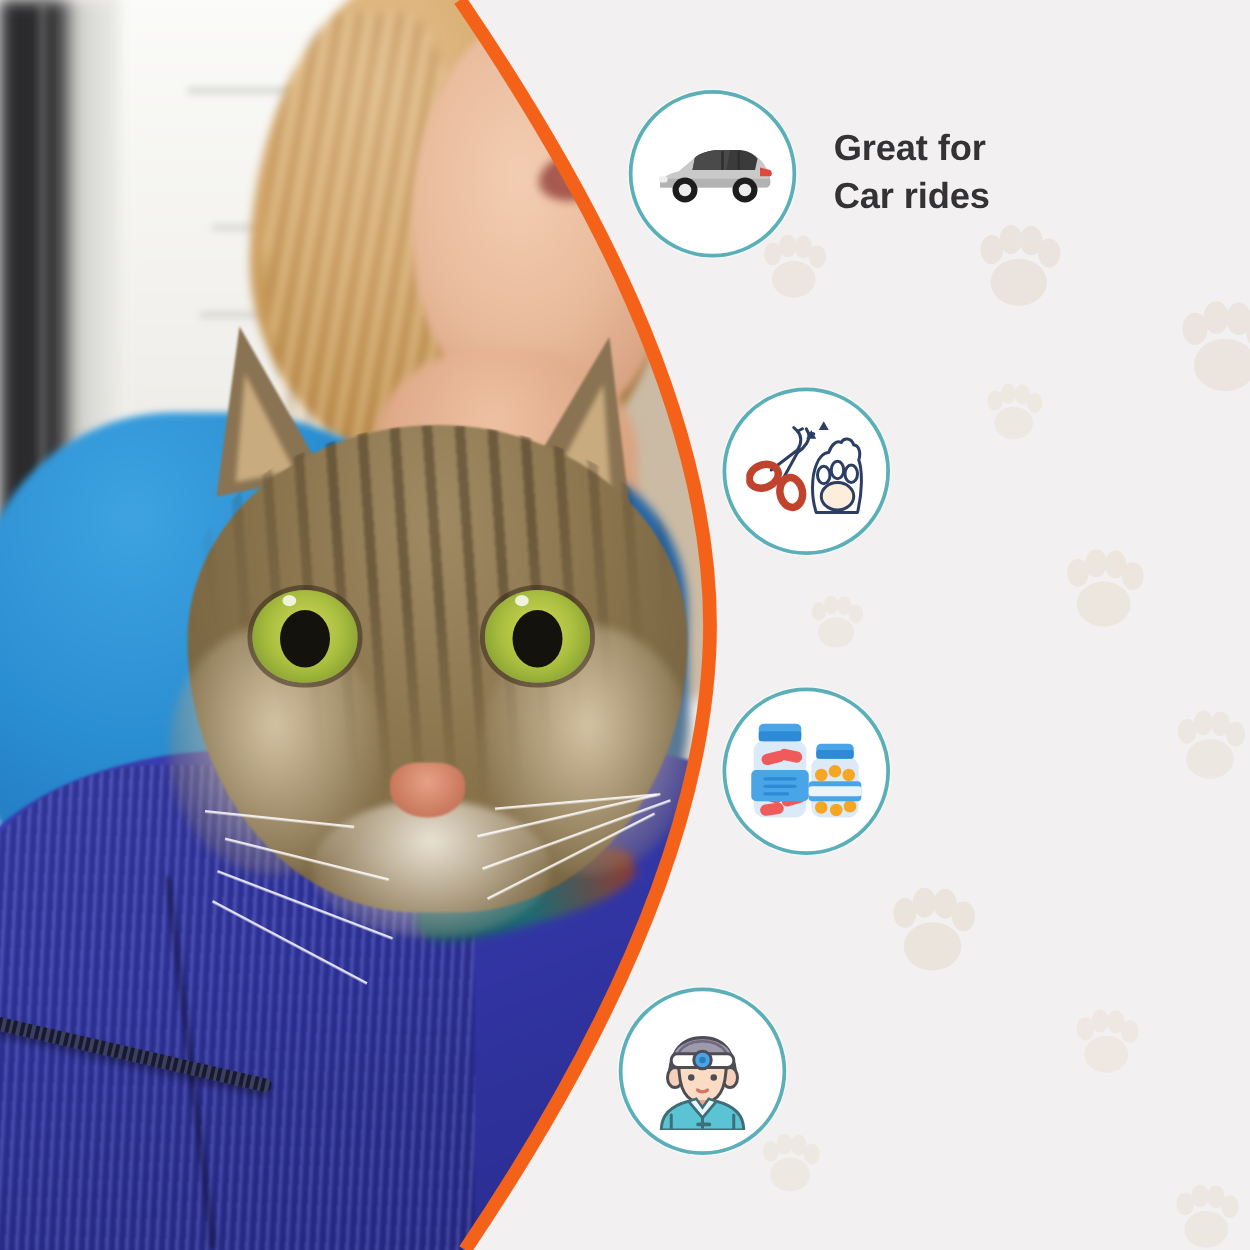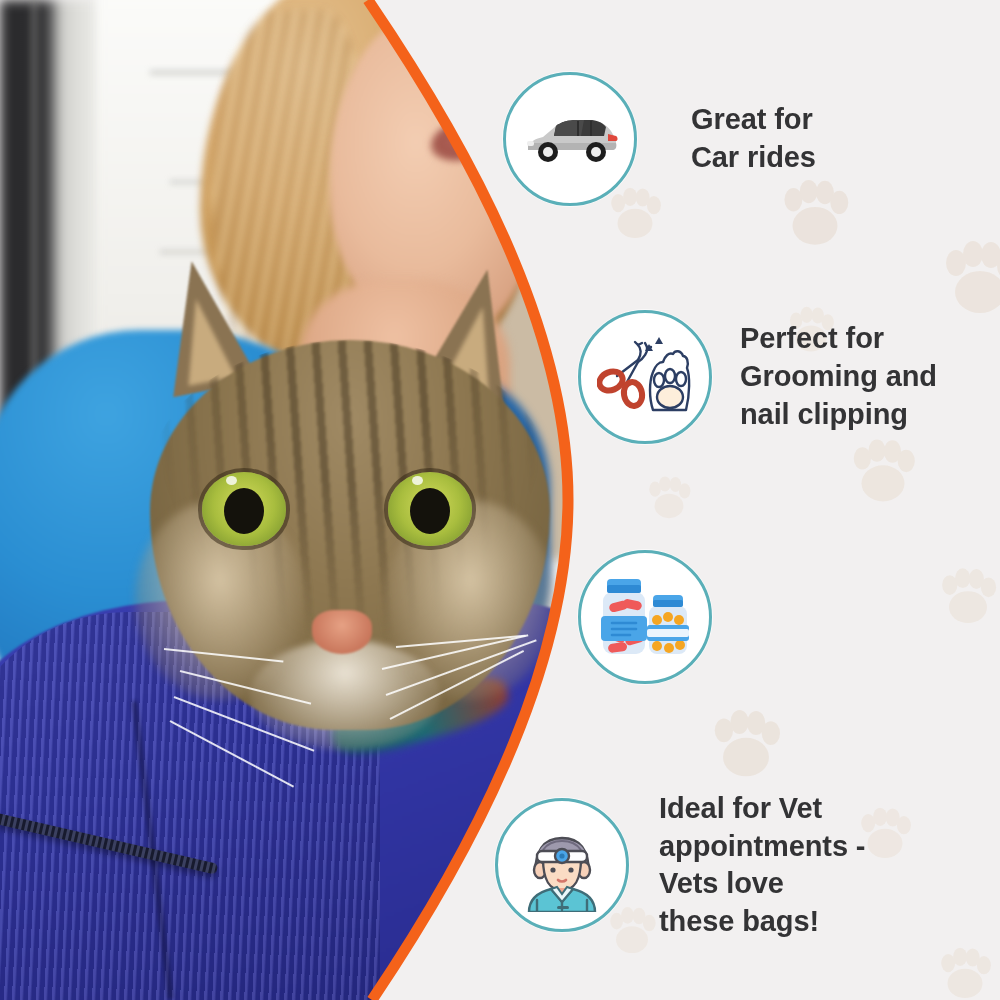--- a/index.html
+++ b/index.html
@@ -329,21 +329,21 @@
   }
   .icon-circle svg { display: block; }
   .feature-text {
     color: #333335;
     font-weight: bold;
     font-size: 29px;
     line-height: 1.3;
     letter-spacing: -.1px;
     white-space: pre-line;
   }
-  .f1 { left: 503px; top: 72px; gap: 24px; }
+  .f1 { left: 503px; top: 72px; }
   .f1 .feature-text { margin-left: 30px; }
   .f2 { left: 578px; top: 310px; }
   .f2 .feature-text { margin-left: 28px; }
   .f3 { left: 578px; top: 550px; }
   .f3 .feature-text { margin-left: 28px; }
   .f4 { left: 495px; top: 790px; }
   .f4 .feature-text { margin-left: 30px; }
 </style>
 </head>
 <body>
@@ -554,23 +554,20 @@
             <ellipse cx="73" cy="44" rx="5" ry="7"></ellipse>
             <ellipse cx="84" cy="47" rx="5" ry="7"></ellipse>
           </g>
           <ellipse cx="73" cy="65" rx="13" ry="11" fill="#fdeedb" stroke="#2c3e63" stroke-width="2.4"></ellipse>
           <g fill="#2c3e63">
             <path d="M52 12 l4 7 h-8 Z"></path>
             <path d="M62 5 l4 7 h-8 Z"></path>
           </g>
         </svg>
       </div>
-      <div class="feature-text">Perfect for
-Grooming and
-nail clipping</div>
     </div>
 
     <div class="feature f3">
       <div class="icon-circle">
         <svg width="100" height="90" viewBox="0 0 100 90">
           <rect x="8" y="20" width="42" height="62" rx="9" fill="#dce9f7"></rect>
           <rect x="12" y="7" width="34" height="14" rx="4" fill="#4aa5e8"></rect>
           <rect x="12" y="13" width="34" height="8" rx="2" fill="#2e8ad4"></rect>
           <g fill="#ef5a5a">
             <rect x="14" y="30" width="19" height="9" rx="4.5" transform="rotate(-14 23 34)"></rect>
@@ -618,20 +615,16 @@
           <circle cx="56" cy="52" r="2.6" fill="#4d4d55"></circle>
           <path d="M43 62 C45 64 49 64 51 62" fill="none" stroke="#d4766a" stroke-width="2.6" stroke-linecap="round"></path>
           <path d="M36 70 L36 78 C36 80 58 80 58 78 L58 70 Z" fill="#f3a48c"></path>
           <path d="M14 94 C14 80 24 74 36 71 L47 84 L58 71 C70 74 80 80 80 94 Z" fill="#5bc4d4" stroke="#3f6d78" stroke-width="2.4" stroke-linejoin="round"></path>
           <path d="M36 71 L47 84 L58 71 L52 69 L47 76 L42 69 Z" fill="#eaf7fa" stroke="#3f6d78" stroke-width="2"></path>
           <path d="M22 82 L22 94 M72 82 L72 94" stroke="#3f6d78" stroke-width="2.4" stroke-linecap="round"></path>
           <path d="M47 84 L47 92" stroke="#3f6d78" stroke-width="2.4" stroke-linecap="round"></path>
           <rect x="42" y="88" width="12" height="3" rx="1.5" fill="#3f6d78"></rect>
         </svg>
       </div>
-      <div class="feature-text">Ideal for Vet
-appointments -
-Vets love
-these bags!</div>
     </div>
 
   </div>
 </div>
 
 </body></html>

